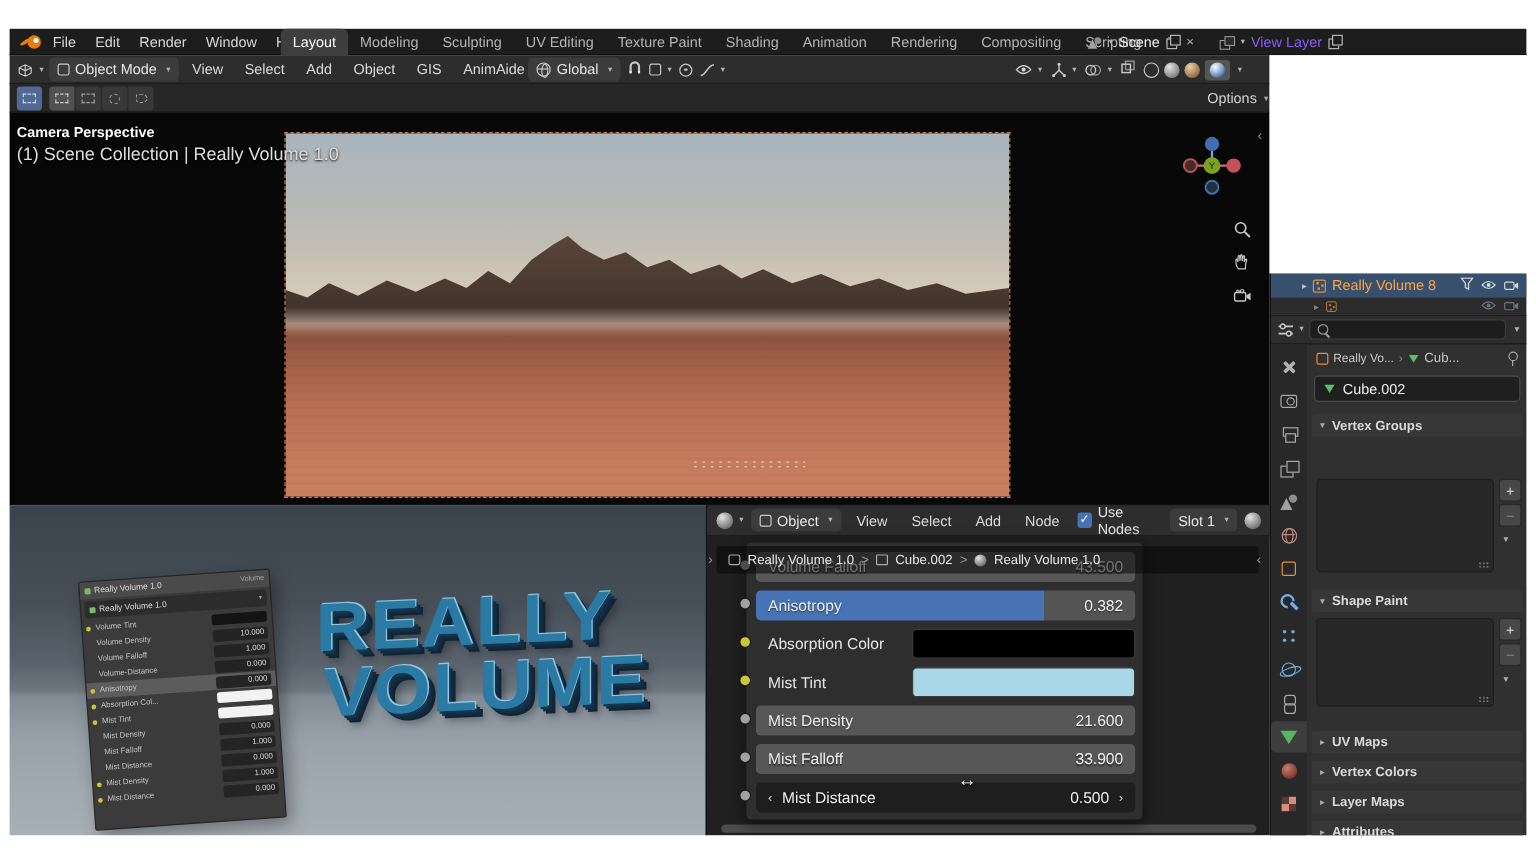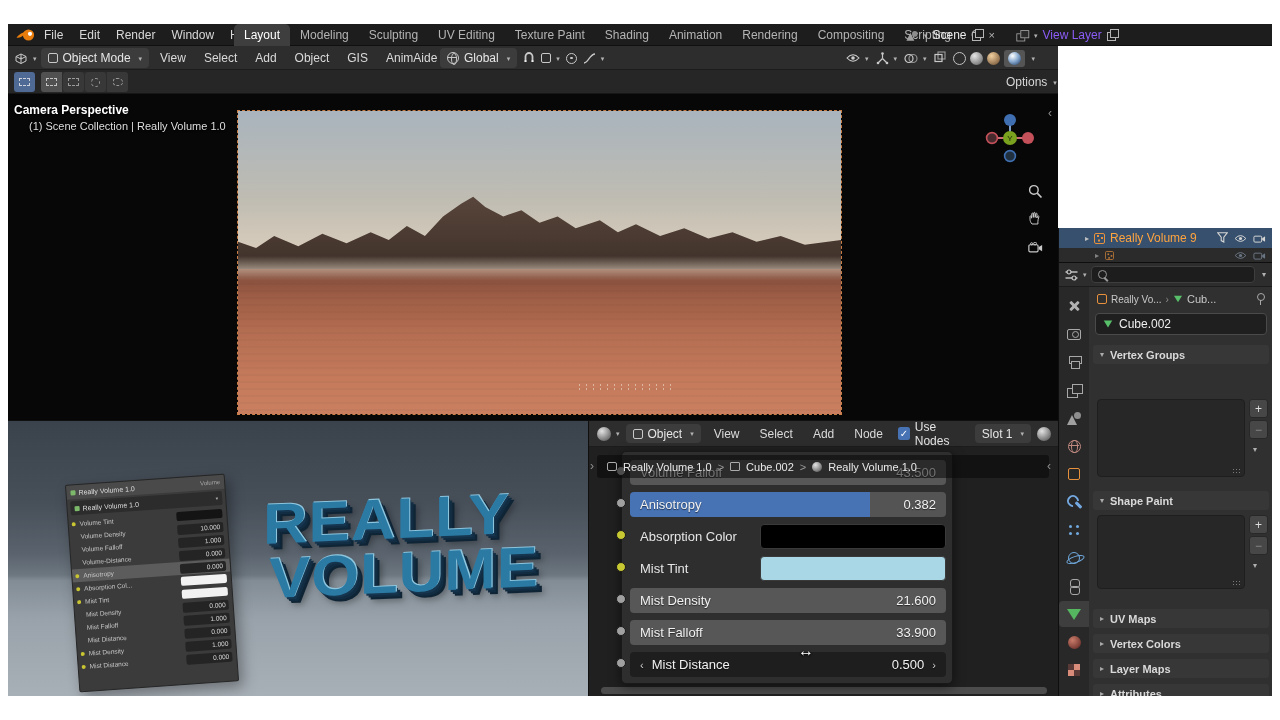--- a/index.html
+++ b/index.html
@@ -260,21 +260,21 @@
     <div class="abs" style="left:0;top:0;width:100%;height:53%;background:linear-gradient(180deg,#a9b4bd 0%,#bfbcb2 55%,#d9cdbc 88%,#e0d2bf 100%)"></div>
     <div class="abs" style="left:0;top:30%;width:100%;height:23%;background:#9b8274;opacity:.65;clip-path:polygon(0 100%,0 70%,8% 78%,16% 62%,24% 74%,33% 58%,42% 70%,52% 52%,60% 66%,70% 54%,80% 68%,90% 58%,100% 70%,100% 100%)"></div>
     <div class="abs" style="left:0;top:27%;width:100%;height:26%;background:linear-gradient(180deg,#5a463c 0%,#4a3a31 55%,#3c2f28 100%);clip-path:polygon(0 100%,0 62%,3% 70%,6% 55%,10% 68%,14% 52%,18% 64%,22% 50%,25% 60%,28% 42%,31% 55%,34% 30%,37% 14%,39% 5%,41% 18%,44% 30%,47% 22%,50% 38%,53% 30%,56% 45%,60% 35%,63% 50%,66% 40%,70% 55%,74% 45%,78% 58%,82% 50%,86% 62%,90% 55%,94% 66%,100% 60%,100% 100%)"></div>
     <div class="abs" style="left:0;top:52%;width:100%;height:48%;background:linear-gradient(180deg,#7d4a39 0%,#9c5c45 18%,#b56e52 45%,#c47a5b 75%,#c97f60 100%)"></div>
     <div class="abs" style="left:0;top:52%;width:100%;height:48%;background:repeating-linear-gradient(180deg,rgba(0,0,0,0.05) 0 2px,transparent 2px 7px);opacity:.5"></div>
     <div class="abs" style="left:0;top:48%;width:100%;height:8%;background:linear-gradient(180deg,transparent,rgba(235,220,200,0.5),transparent)"></div>
     <div class="abs" style="left:338px;top:272px;width:95px;height:8px;background-image:radial-gradient(#f2ead9 0.8px,transparent 1px);background-size:7px 4px;opacity:.85"></div>
   </div>
 
   <div class="abs" style="left:6px;top:9px;font-size:12px;font-weight:bold;color:#fff;text-shadow:0 1px 2px #000">Camera Perspective</div>
-  <div class="abs" style="left:21px;top:26px;font-size:11px;color:#dedede;text-shadow:0 1px 2px #000">(1) Scene Collection | Really Volume 1.0</div>
+  <div class="abs" style="left:6px;top:26px;font-size:15px;color:#dedede;text-shadow:0 1px 2px #000">(1) Scene Collection | Really Volume 1.0</div>
 
   <div class="abs" style="left:976px;top:18px">
     <svg width="52" height="52" viewBox="0 0 52 52">
       <line x1="26" y1="26" x2="26" y2="10" stroke="#7f9fc9" stroke-width="2"></line>
       <line x1="26" y1="26" x2="11" y2="26" stroke="#c96a72" stroke-width="2"></line>
       <line x1="26" y1="26" x2="41" y2="26" stroke="#c96a72" stroke-width="2"></line>
       <circle cx="26" cy="8" r="6" fill="#3f6fb0"></circle>
       <circle cx="26" cy="44" r="5.4" fill="#20303f" stroke="#3f6fb0" stroke-width="1.6"></circle>
       <circle cx="8" cy="26" r="5.4" fill="#472a2e" stroke="#c4505a" stroke-width="1.6"></circle>
       <circle cx="44" cy="26" r="6" fill="#c4505a"></circle>
@@ -463,21 +463,21 @@
 
   <span class="abs" style="left:209px;top:221px;font-size:16px;font-weight:bold;color:#fff;text-shadow:0 0 2px #000,0 1px 2px #000;z-index:9">↔</span>
 </div>
 
 <div class="abs" style="left:1058px;top:46px;width:214px;height:182px;background:#fff"></div>
 
 <div class="abs" style="left:1058px;top:228px;width:214px;height:34px;background:#2b2b2b;border-left:1px solid #0e0e0e;overflow:hidden">
   <div class="flex" style="height:20px;background:#36506d;padding:0 6px 0 26px;gap:5px">
     <span style="color:#c2c2c2;font-size:8px">▸</span>
     <span class="i-volume"></span>
-    <span style="font-size:12px;color:#ffa33f">Really Volume 9</span>
+    <span style="font-size:12px;color:#ffa33f">Really Volume 8</span>
     <span class="flex" style="margin-left:auto;gap:6px">
       <span><svg width="11" height="11" viewBox="0 0 11 11">
             <path d="M0.8 0.8 H10.2 L6.8 5.2 V10 L4.2 8.6 V5.2Z" fill="none" stroke="#d5d5d5" stroke-width="1.1"></path>
           </svg></span>
       <span><svg width="13" height="9" viewBox="0 0 14 10">
             <path d="M1 5 Q7 -1.5 13 5 Q7 11.5 1 5Z" fill="none" stroke="#d5d5d5" stroke-width="1.1"></path>
             <circle cx="7" cy="5" r="1.8" fill="#d5d5d5"></circle>
           </svg></span>
       <span><svg width="13" height="9" viewBox="0 0 14 10">
             <rect x="0.8" y="2.4" width="8.6" height="6.6" rx="1.2" fill="none" stroke="#d5d5d5" stroke-width="1.1"></rect>

